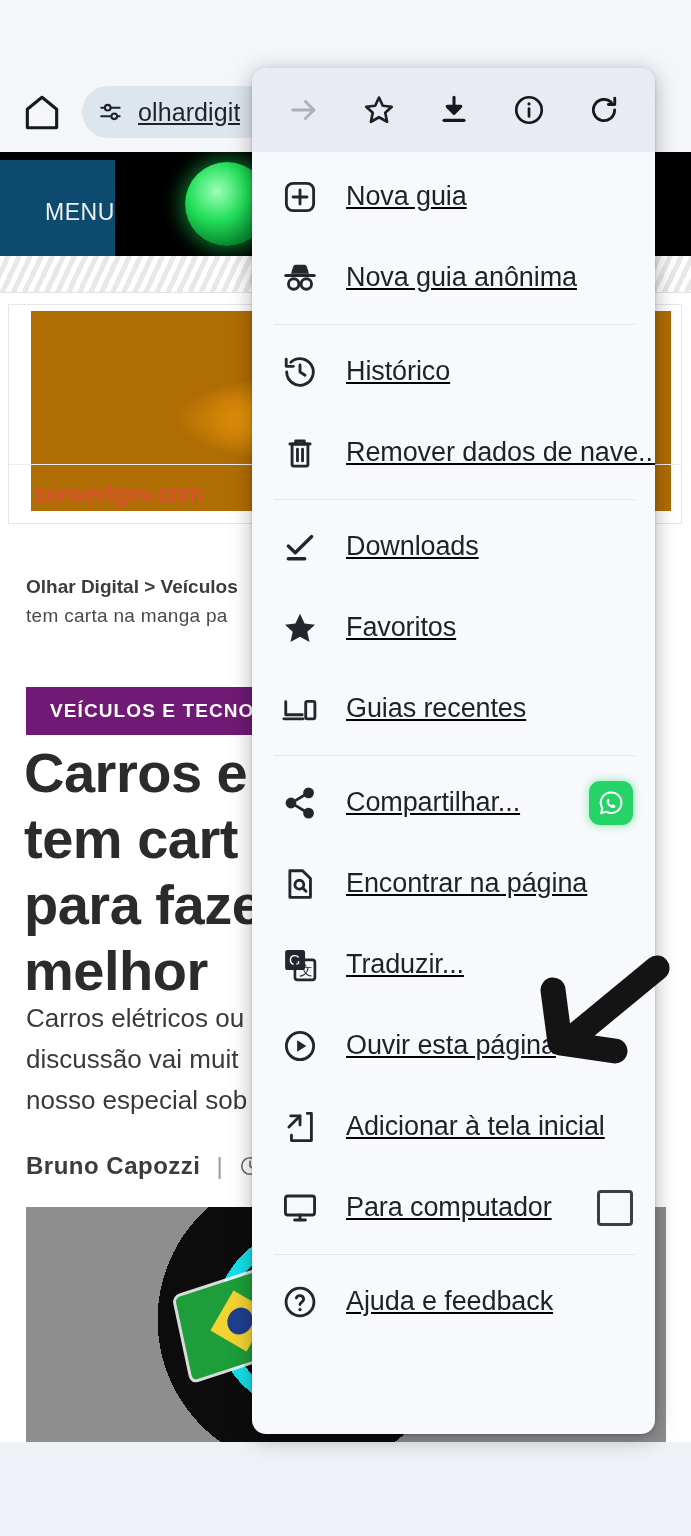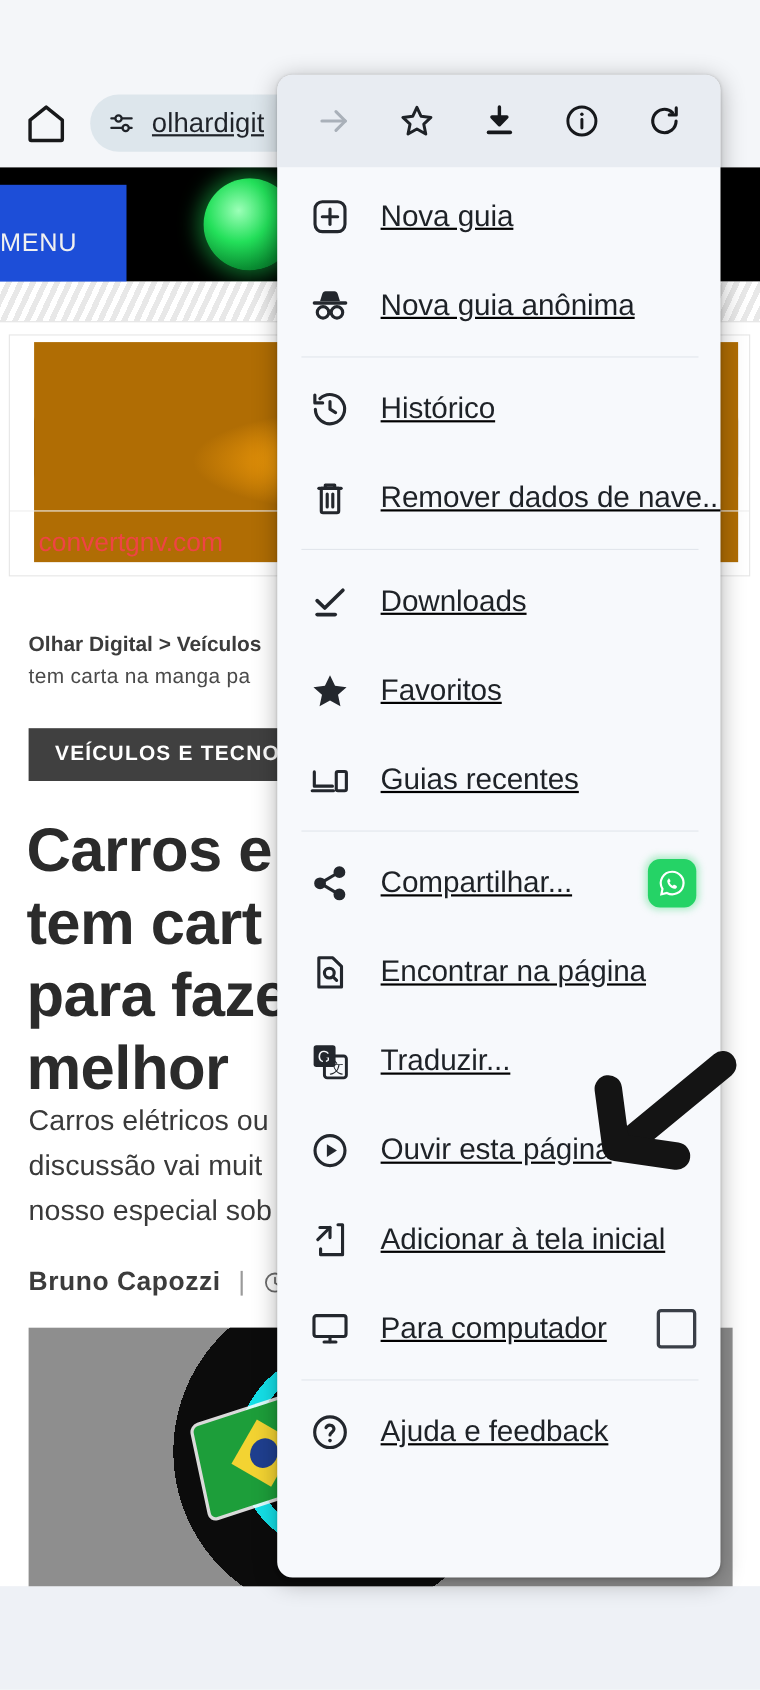--- a/index.html
+++ b/index.html
@@ -33,22 +33,22 @@
 
   
   .page{
     position:absolute;left:0;top:152px;width:691px;height:1290px;
     background:#ffffff;overflow:hidden;
   }
   .site-header{
     position:absolute;left:0;top:0;width:691px;height:104px;background:#000;
   }
   .menu-btn{
-    position:absolute;left:0;top:16px;width:115px;height:104px;
-    background:#1d4ed8;display:flex;align-items:center;justify-content:flex-start;
+    position:absolute;left:0;top:8px;width:115px;height:104px;
+    background:#0c4a6e;display:flex;align-items:center;justify-content:flex-end;
   }
   .menu-btn span{color:#f0f0f0;font-size:23px;letter-spacing:.6px;}
   .logo-orb{
     position:absolute;left:185px;top:10px;width:84px;height:84px;border-radius:50%;
     background:radial-gradient(circle at 38% 35%, #9cffb8 0%, #23e05a 38%, #0a8f33 70%, #034c18 100%);
     filter:blur(.4px);
     box-shadow:0 0 18px 5px rgba(30,230,90,.45);
   }
   .hatch{
     position:absolute;left:0;top:104px;width:691px;height:36px;
@@ -74,22 +74,22 @@
     border-top:1px solid #eee;display:flex;align-items:center;
   }
   .ad-caption span{margin-left:26px;font-size:24px;color:#ef4444;}
 
   .breadcrumb{
     position:absolute;left:26px;top:420px;width:660px;
     font-size:19px;font-weight:bold;color:#3c3c3c;line-height:29px;
   }
   .breadcrumb .sub{font-weight:normal;color:#4a4a4a;letter-spacing:.3px;}
   .cat-tag{
-    position:absolute;left:26px;top:510px;height:48px;
-    background:#404040;display:flex;align-items:center;padding:0 0 0 0;
+    position:absolute;left:26px;top:535px;height:48px;
+    background:#701a75;display:flex;align-items:center;padding:0 0 0 0;
     width:420px;
   }
   .cat-tag span{
     color:#fff;font-size:19px;font-weight:bold;letter-spacing:1.1px;margin-left:24px;white-space:nowrap;
   }
   .headline{
     position:absolute;left:24px;top:588px;width:660px;
     font-size:56px;line-height:66px;font-weight:bold;color:#2b2b2b;
     letter-spacing:-.5px;
   }

